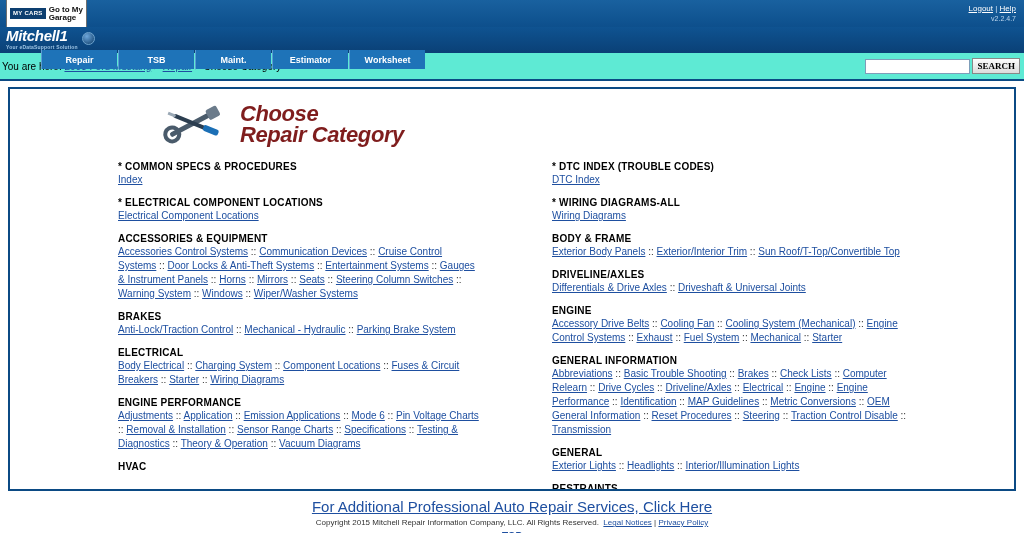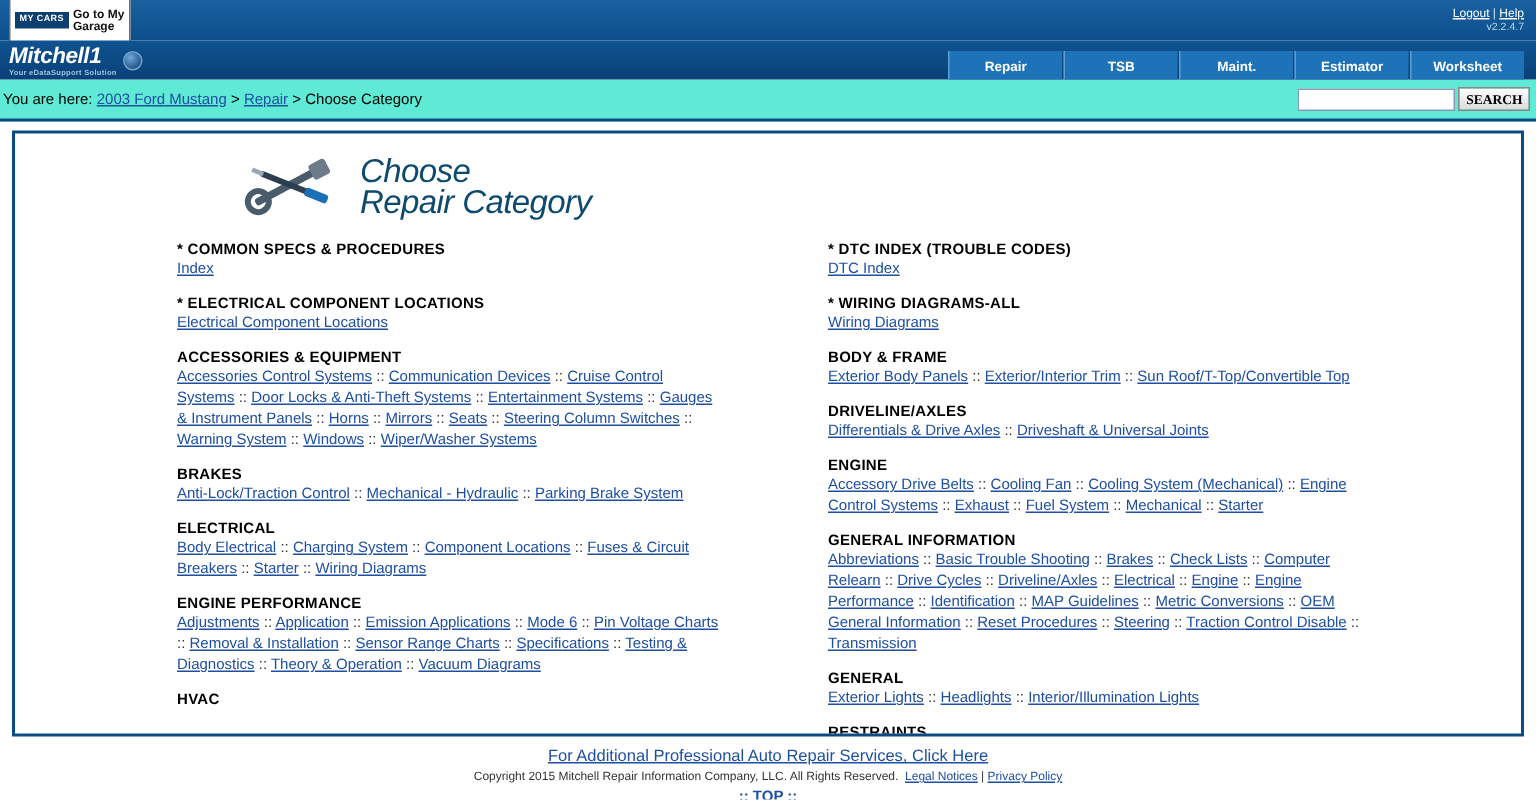--- a/index.html
+++ b/index.html
@@ -62,20 +62,21 @@
 
   
   .brandbar {
     height: 26px;
     background: #0b4a84;
     background: linear-gradient(#0f5391, #0a4076);
     display: flex;
     align-items: stretch;
     justify-content: space-between;
     position: relative;
+    flex-direction: column;
   }
   .brand {
     display: flex;
     align-items: center;
     padding-left: 6px;
   }
   .brand-name {
     color: #ffffff;
     font-weight: bold;
     font-size: 15px;
@@ -161,23 +162,23 @@
     display: flex;
     align-items: center;
     padding: 14px 0 8px 150px;
     gap: 10px;
   }
   .wrench {
     width: 70px; height: 42px; position: relative;
   }
   .title-text {
     font-size: 22px;
-    font-weight: normal;
+    font-weight: bold;
     font-style: italic;
-    color: #0c4a6e;
+    color: #7f1d1d;
     line-height: 21px;
     letter-spacing: -.4px;
   }
 
   .cols {
     display: flex;
     padding: 8px 0 0 0;
   }
   .col { width: 50%; padding-left: 108px; }
   .col.right { padding-left: 40px; }
@@ -203,21 +204,21 @@
   .sep { color: #333; }
 
   
   .footer {
     text-align: center;
     padding-top: 7px;
     font-size: 9px;
     color: #333;
   }
   .footer a { color: #1e4fa0; text-decoration: underline; }
-  .footer .line1 { font-size: 11px; }
+  .footer .line1 { font-size: 15px; }
   .footer .line2 { font-size: 8px; margin-top: 3px; }
   .footer .top { margin-top: 4px; font-size: 10px; font-weight: bold; }
   .footer .top a { color: #1e4fa0; }
 </style>
 </head>
 <body>
 
 <div class="topbar">
   <div class="garage-btn">
     <span class="garage-logo">MY CARS</span>

